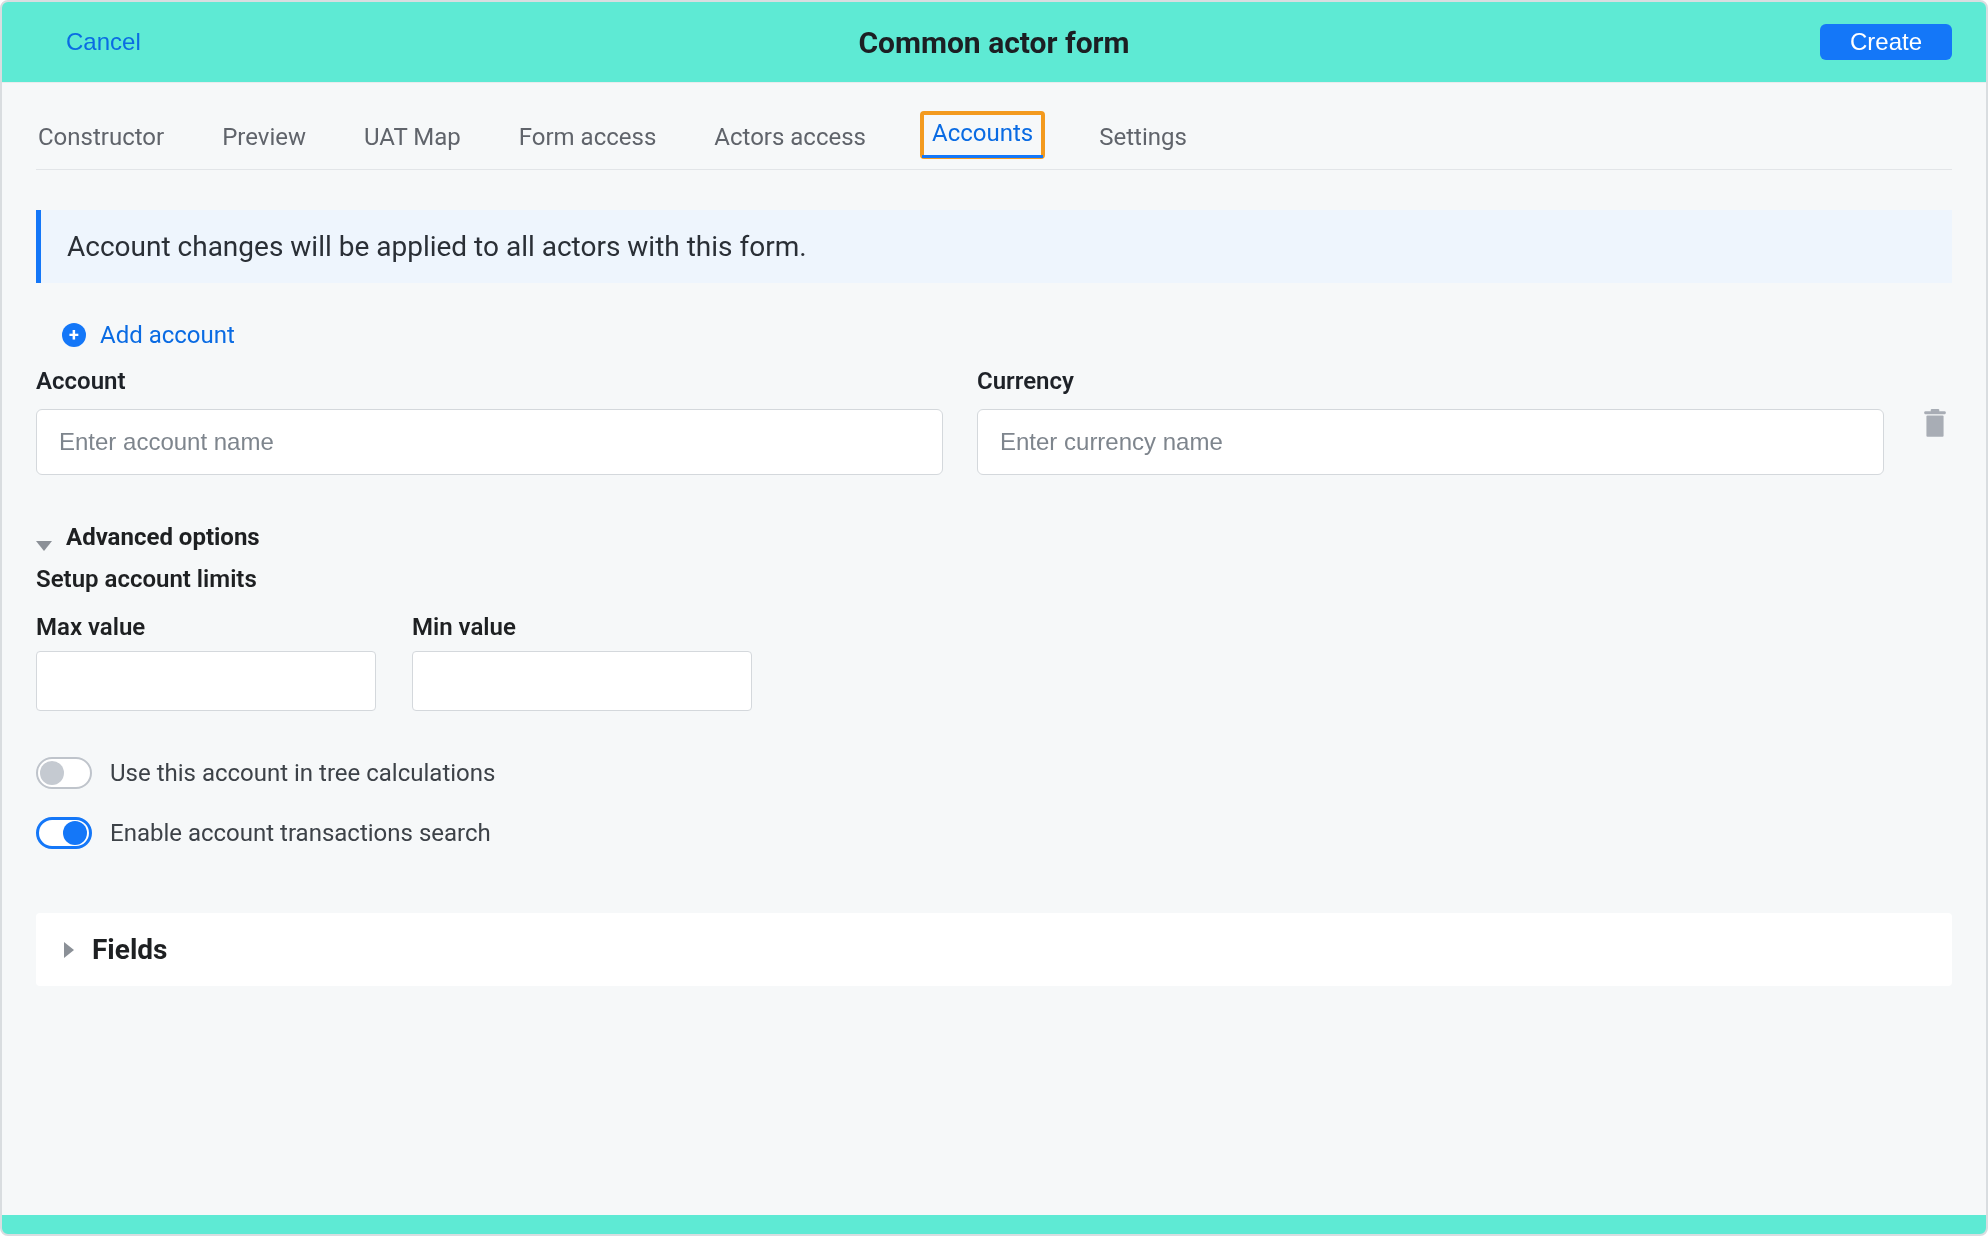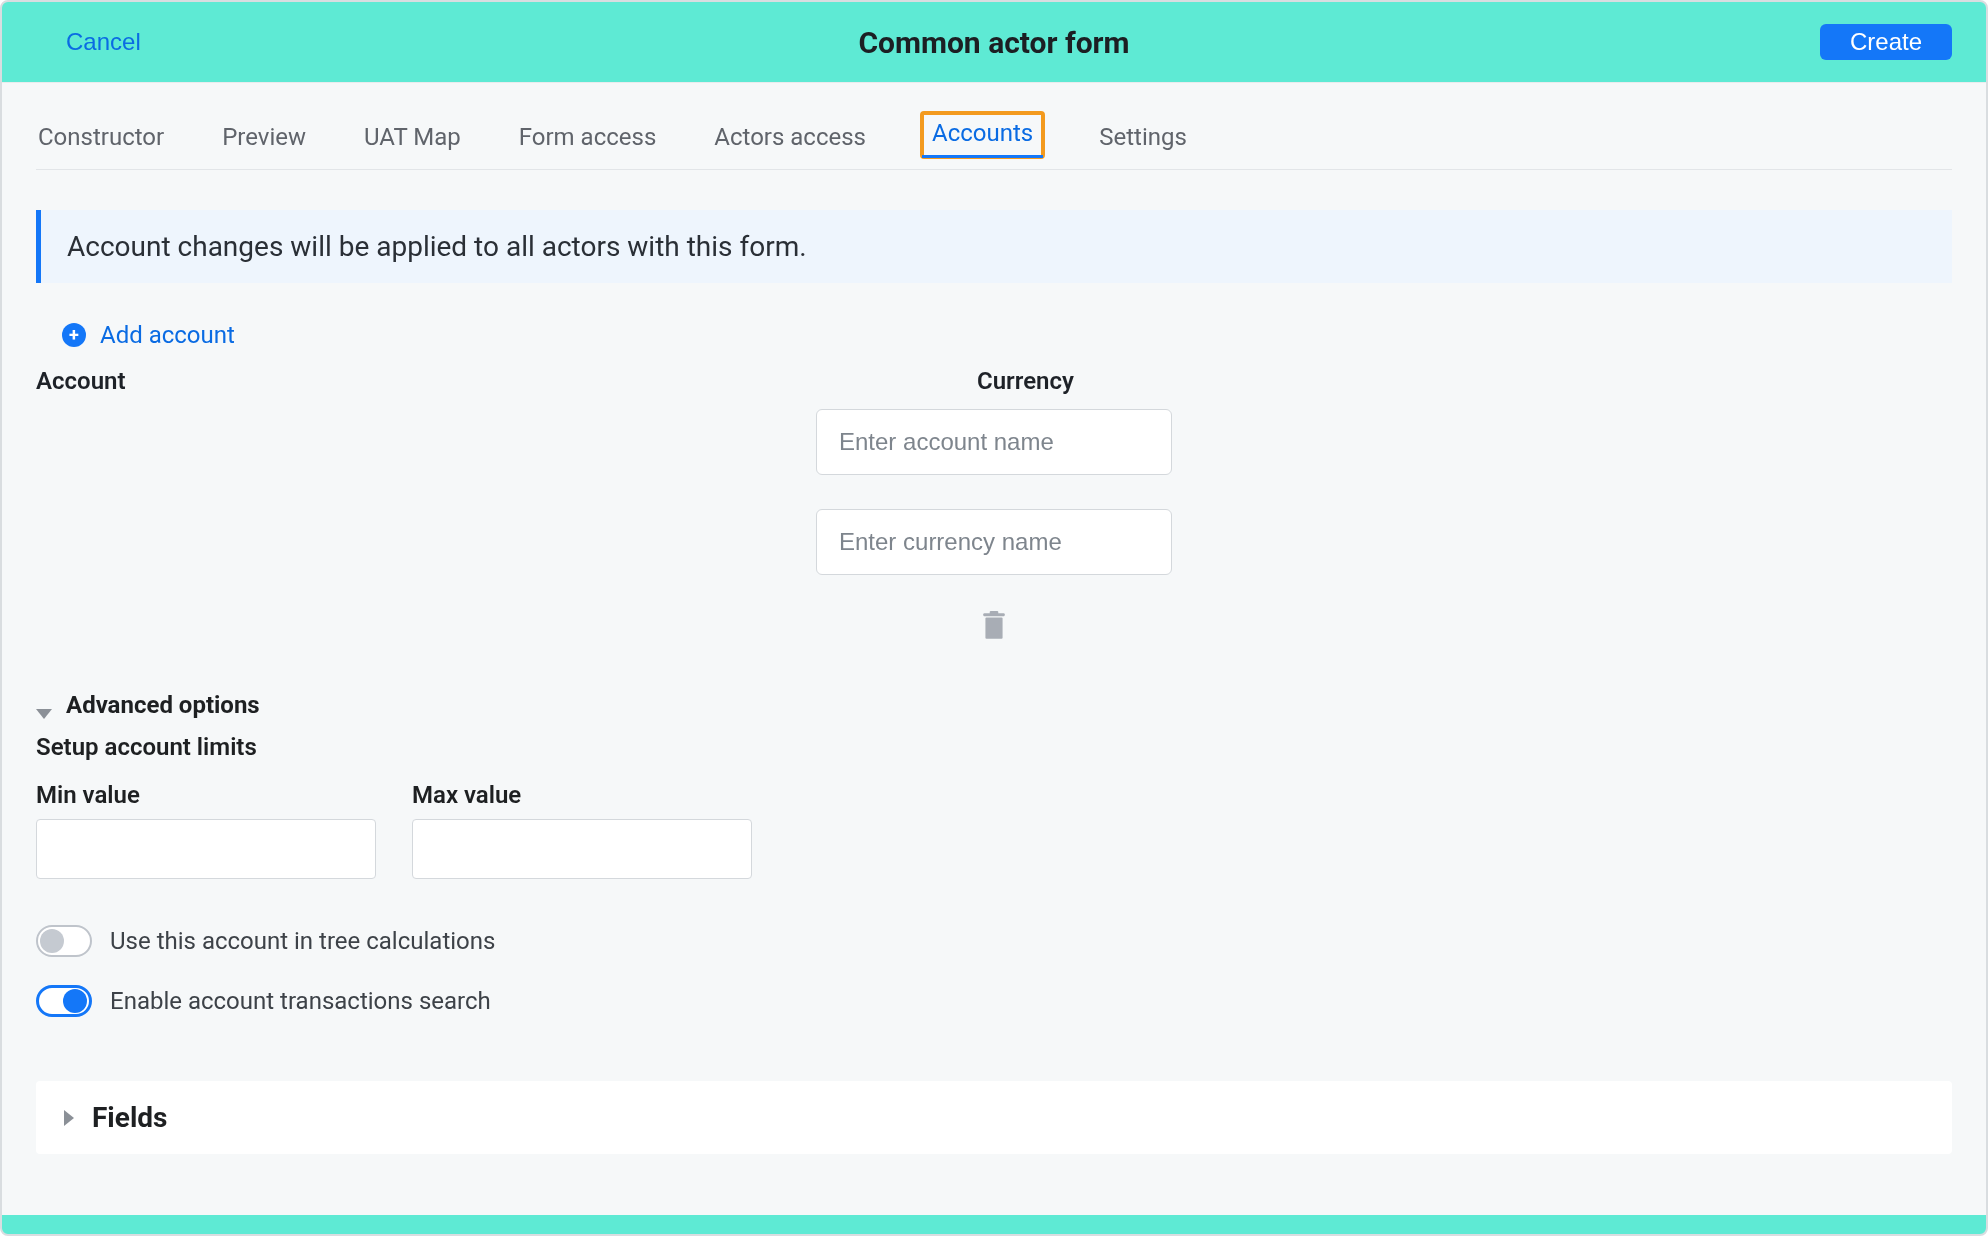--- a/index.html
+++ b/index.html
@@ -133,23 +133,22 @@
 
   
   .labels-row {
     display: flex;
     gap: 34px;
     margin-top: 18px;
   }
   .inputs-row {
     display: flex;
     gap: 34px;
-    align-items: center;
+    align-items: flex-start;
     margin-top: 10px;
-    flex-direction: column;
   }
   .field-group { flex: 1; }
   .field-label {
     font-size: 24px;
     font-weight: 600;
     color: #1e2228;
     margin-bottom: 4px;
   }
   .text-input {
     width: 100%;
@@ -341,25 +340,25 @@
 
     
     <div class="adv-header">
       <span class="caret"></span>
       <span>Advanced options</span>
     </div>
     <div class="subhead">Setup account limits</div>
 
     <div class="limits-row">
       <div class="limit-group">
+        <div class="limit-label">Max value</div>
+        <input class="limit-input" type="text" value="" style="">
+      </div>
+      <div class="limit-group">
         <div class="limit-label">Min value</div>
-        <input class="limit-input" type="text" value="" style="">
-      </div>
-      <div class="limit-group">
-        <div class="limit-label">Max value</div>
         <input class="limit-input" type="text" value="" style="">
       </div>
     </div>
 
     
     <div class="toggles-block">
       <div class="toggle-row">
         <div class="switch off">
           <div class="knob"></div>
         </div>

